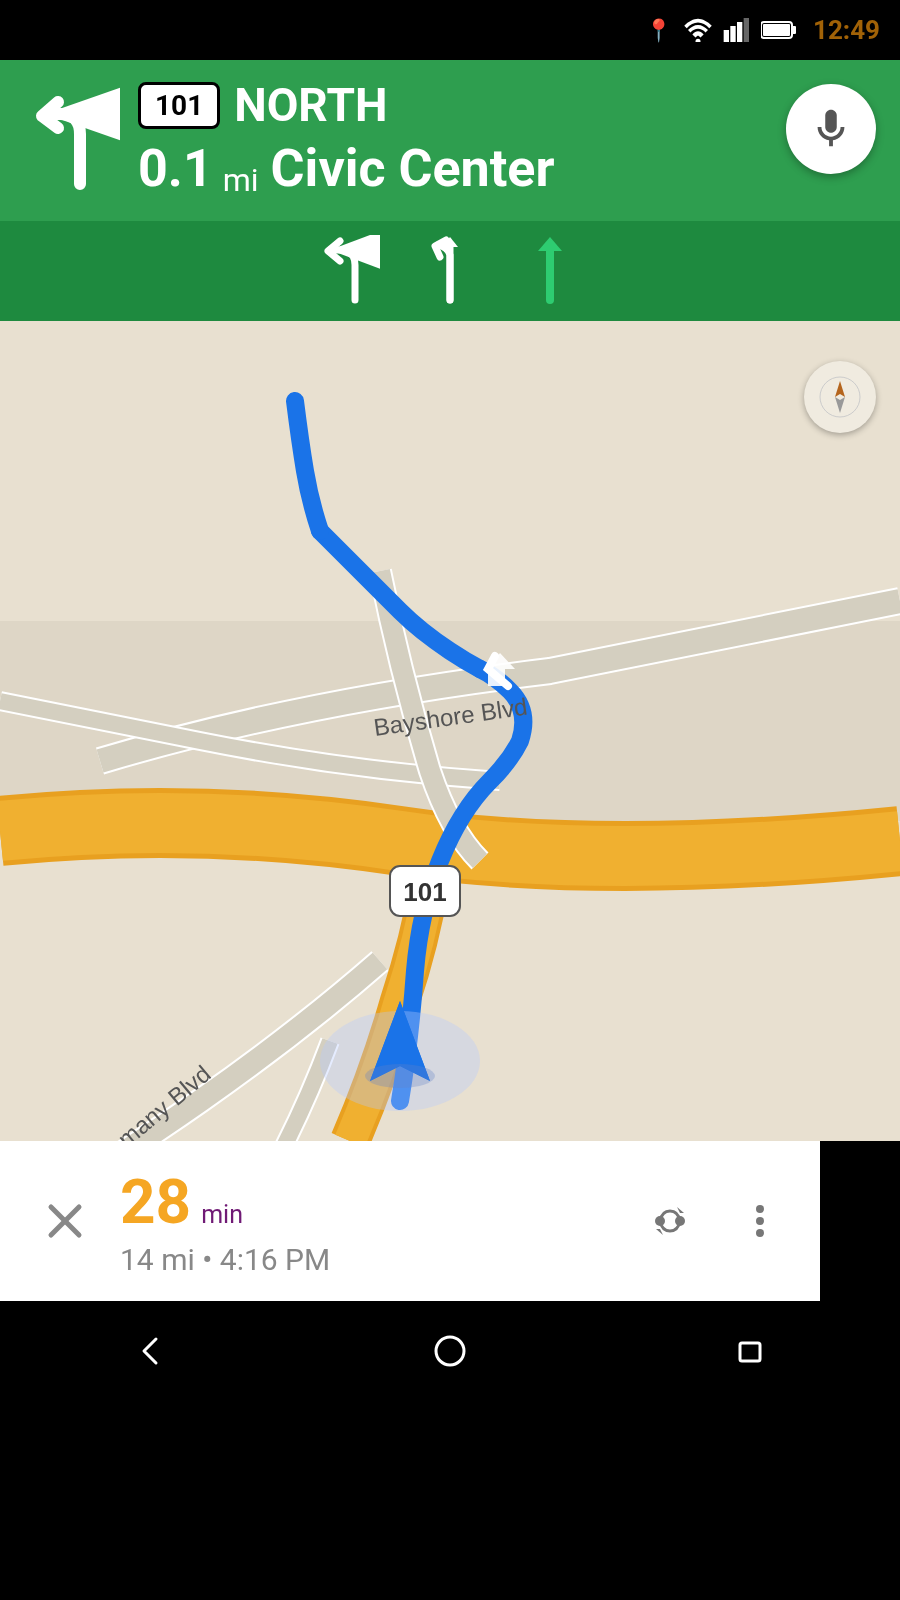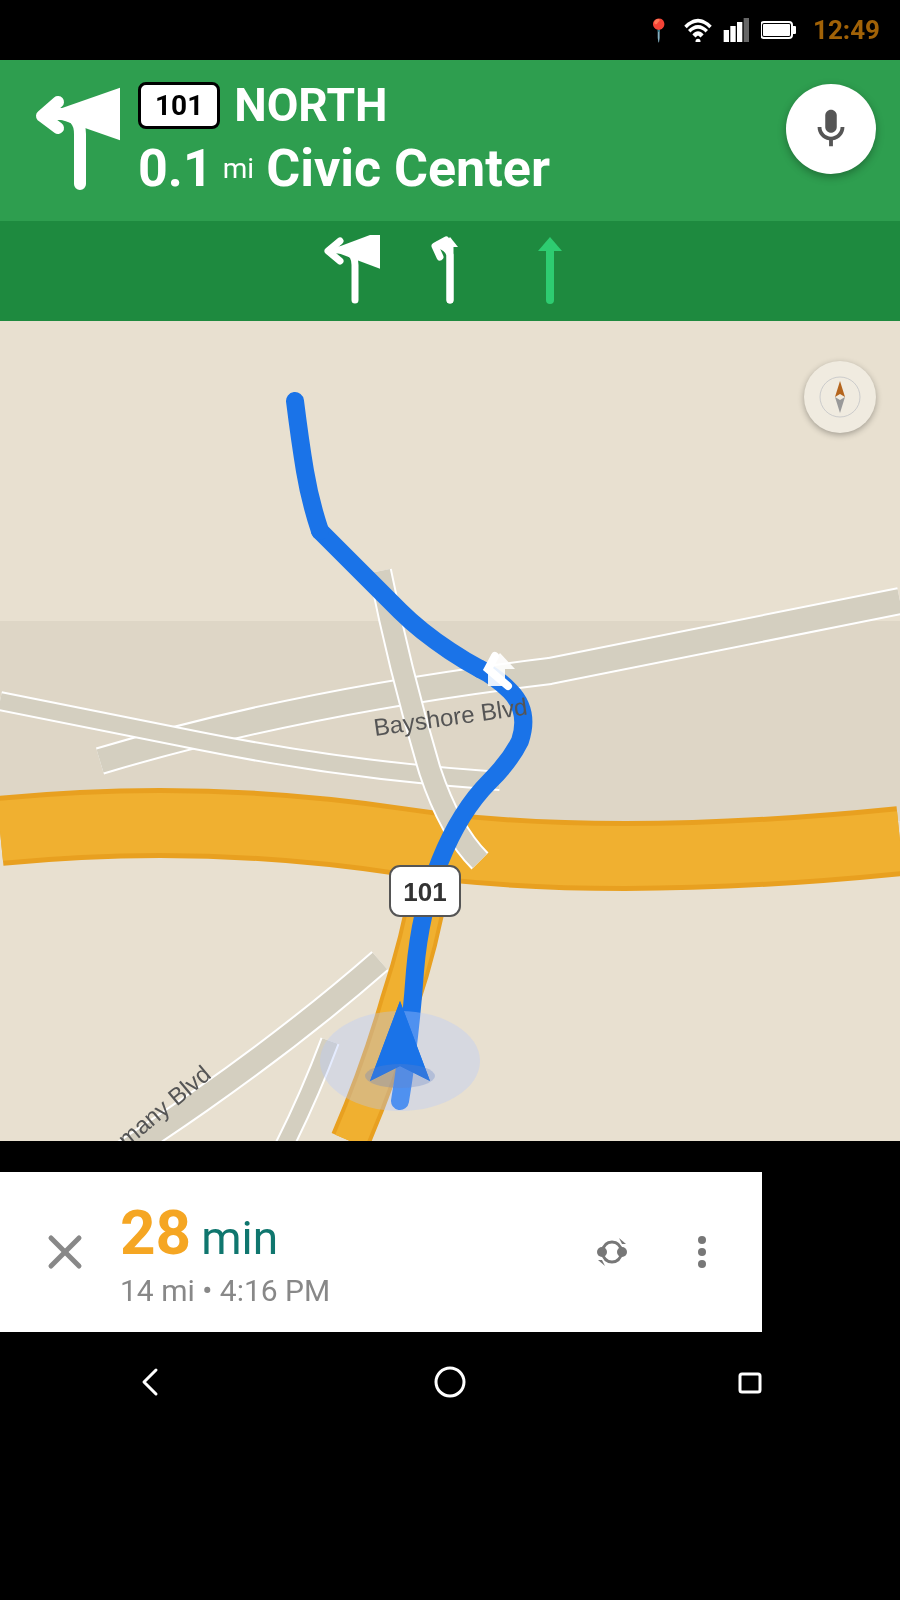--- a/index.html
+++ b/index.html
@@ -74,32 +74,32 @@
       align-items: center;
       justify-content: center;
     }
     #direction-label {
       color: #fff;
       font-size: 46px;
       font-weight: bold;
     }
     #distance-row {
       display: flex;
-      align-items: center;
+      align-items: flex-end;
       gap: 10px;
       margin-top: 6px;
     }
     #distance-number {
       color: #fff;
       font-size: 52px;
       font-weight: bold;
     }
     #distance-unit {
       color: #fff;
-      font-size: 28px;
+      font-size: 32px;
     }
     #street-name {
       color: #fff;
       font-size: 52px;
       font-weight: bold;
       margin-left: 2px;
     }
     #mic-button {
       position: absolute;
       right: 24px;
@@ -163,28 +163,27 @@
       display: flex;
       align-items: center;
       justify-content: center;
       box-shadow: 0 2px 6px rgba(0,0,0,0.3);
       cursor: pointer;
       z-index: 5;
     }
 
     
     #nav-bottom {
-      width: 762px;
+      width: 820px;
       height: 160px;
       background: #fff;
       display: flex;
       align-items: center;
       padding: 0 30px;
       gap: 0;
-      margin-top: 31px;
     }
     #close-nav-button {
       width: 70px;
       height: 70px;
       display: flex;
       align-items: center;
       justify-content: center;
       cursor: pointer;
     }
     #eta-section {
@@ -195,22 +194,22 @@
       display: flex;
       align-items: baseline;
       gap: 10px;
     }
     #eta-minutes {
       color: #f5a623;
       font-size: 62px;
       font-weight: bold;
     }
     #eta-min-label {
-      color: #0f766e;
-      font-size: 46px;
+      color: #701a75;
+      font-size: 25px;
     }
     #eta-details {
       color: #888;
       font-size: 30px;
       margin-top: 4px;
     }
     #nav-actions {
       display: flex;
       align-items: center;
       gap: 30px;

